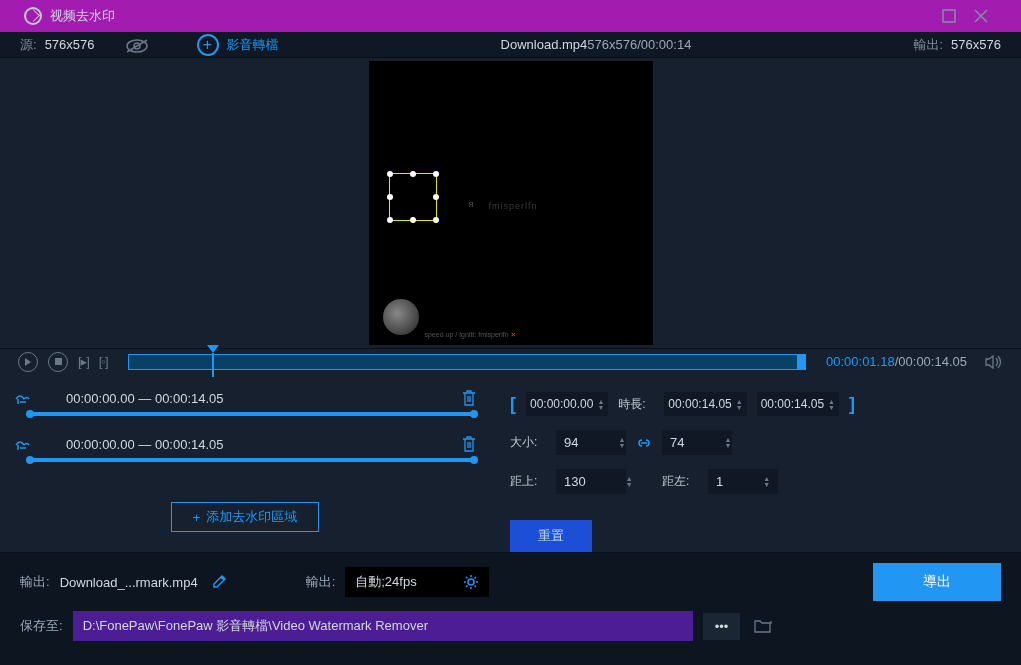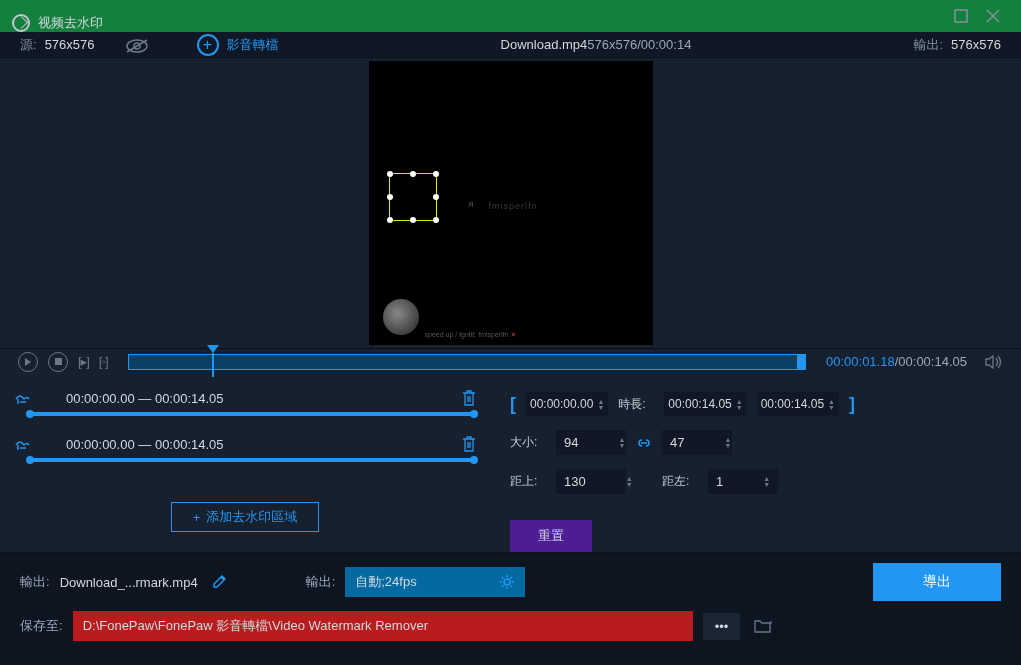--- a/index.html
+++ b/index.html
@@ -1,19 +1,19 @@
 <!DOCTYPE html>
 <html><head>
 <meta charset="utf-8">
 <style>
 * { box-sizing: border-box; margin: 0; padding: 0; font-family: "Microsoft YaHei", sans-serif; }
 body { background: #1a2332; color: #c0c8d0; font-size: 13px; width: 1021px; height: 665px; overflow: hidden; display: flex; flex-direction: column; }
 
 
-.titlebar { height: 36px; background: #15803d; display: flex; align-items: flex-end; padding: 0 12px; }
+.titlebar { height: 36px; background: #a21caf; display: flex; align-items: center; padding: 0 24px; }
 .titlebar .logo { width: 18px; height: 18px; border: 2px solid #c0c8d0; border-radius: 50%; margin-right: 8px; position: relative; }
 .titlebar .logo::after { content: ''; position: absolute; width: 8px; height: 8px; border: 1.5px solid #c0c8d0; border-top: none; border-left: none; transform: rotate(-45deg); top: 2px; left: 3px; }
 .titlebar .title { color: #d0d8e0; font-size: 13px; }
 .titlebar .spacer { flex: 1; }
 .titlebar .winbtn { width: 32px; height: 32px; display: flex; align-items: center; justify-content: center; color: #8090a0; font-size: 16px; cursor: pointer; }
 
 
 .infobar { height: 40px; background: #0f1824; display: flex; align-items: center; padding: 0 20px; border-bottom: 1px solid #0a1018; }
 .infobar .src-label { color: #8090a0; margin-right: 8px; }
 .infobar .src-val { color: #d0d8e0; }
@@ -69,31 +69,31 @@
 
 
 .row { display: flex; align-items: center; margin-bottom: 14px; gap: 10px; }
 .bracket { color: #2196f3; font-size: 18px; font-weight: bold; }
 .time-input { background: #0f1824; color: #d0d8e0; padding: 5px 4px; font-size: 12px; display: flex; align-items: center; gap: 4px; }
 .spinner { display: flex; flex-direction: column; gap: 1px; }
 .spinner span { font-size: 7px; color: #6a7888; cursor: pointer; line-height: 5px; }
 .lbl { color: #c0c8d0; font-size: 12px; min-width: 36px; }
 .num-input { background: #0f1824; color: #d0d8e0; padding: 5px 8px; width: 70px; display: flex; align-items: center; justify-content: space-between; gap: 40px; }
 .link-icon { color: #2196f3; font-size: 14px; cursor: pointer; }
-.reset-btn { background: #4c1d95; color: #d0d8e0; padding: 7px 28px; cursor: pointer; margin-top: 12px; display: inline-block; }
+.reset-btn { background: #1d4ed8; color: #d0d8e0; padding: 7px 28px; cursor: pointer; margin-top: 12px; display: inline-block; }
 
 
 .bottombar { background: #0d1520; padding: 10px 20px 14px 20px; border-top: 1px solid #0a1018; }
 .brow { display: flex; align-items: center; margin-bottom: 10px; gap: 10px; }
 .brow .lbl2 { color: #9aa8b8; }
 .brow .val { color: #d0d8e0; }
 .edit-icon { color: #2196f3; cursor: pointer; margin-left: 4px; }
-.format-select { background: #0369a1; color: #d0d8e0; padding: 6px 10px; width: 180px; display: flex; align-items: center; justify-content: space-between; }
+.format-select { background: #000000; color: #d0d8e0; padding: 6px 10px; width: 144px; display: flex; align-items: center; justify-content: space-between; }
 .gear { color: #2196f3; cursor: pointer; }
-.path-input { background: #b91c1c; color: #d0d8e0; padding: 6px 10px; flex: 1; max-width: 620px; }
+.path-input { background: #4c1d95; color: #d0d8e0; padding: 6px 10px; flex: 1; max-width: 620px; }
 .dots-btn { background: #1a2634; padding: 6px 12px; cursor: pointer; color: #d0d8e0; }
 .folder-btn { color: #6a7888; cursor: pointer; font-size: 16px; padding: 4px; }
 .export-btn { background: #2196f3; color: #fff; padding: 10px 50px; cursor: pointer; font-size: 14px; margin-left: auto; }
 
 svg { display: block; }
 </style>
 </head>
 <body>
 
 <div class="titlebar">
@@ -262,21 +262,21 @@
             <span>▲</span>
             <span>▼</span>
           </div>
       </div>
       <span class="link-icon">
         <svg width="16" height="12" viewBox="0 0 16 12">
             <path d="M5 6 L11 6 M6 3 A3 3 0 0 0 6 9 M10 3 A3 3 0 0 1 10 9" fill="none" stroke="#2196f3" stroke-width="1.5"></path>
           </svg>
       </span>
       <div class="num-input">
-        <span>47</span>
+        <span>74</span>
         <div class="spinner">
             <span>▲</span>
             <span>▼</span>
           </div>
       </div>
     </div>
     <div class="row">
       <span class="lbl">距上:</span>
       <div class="num-input">
         <span>130</span>

